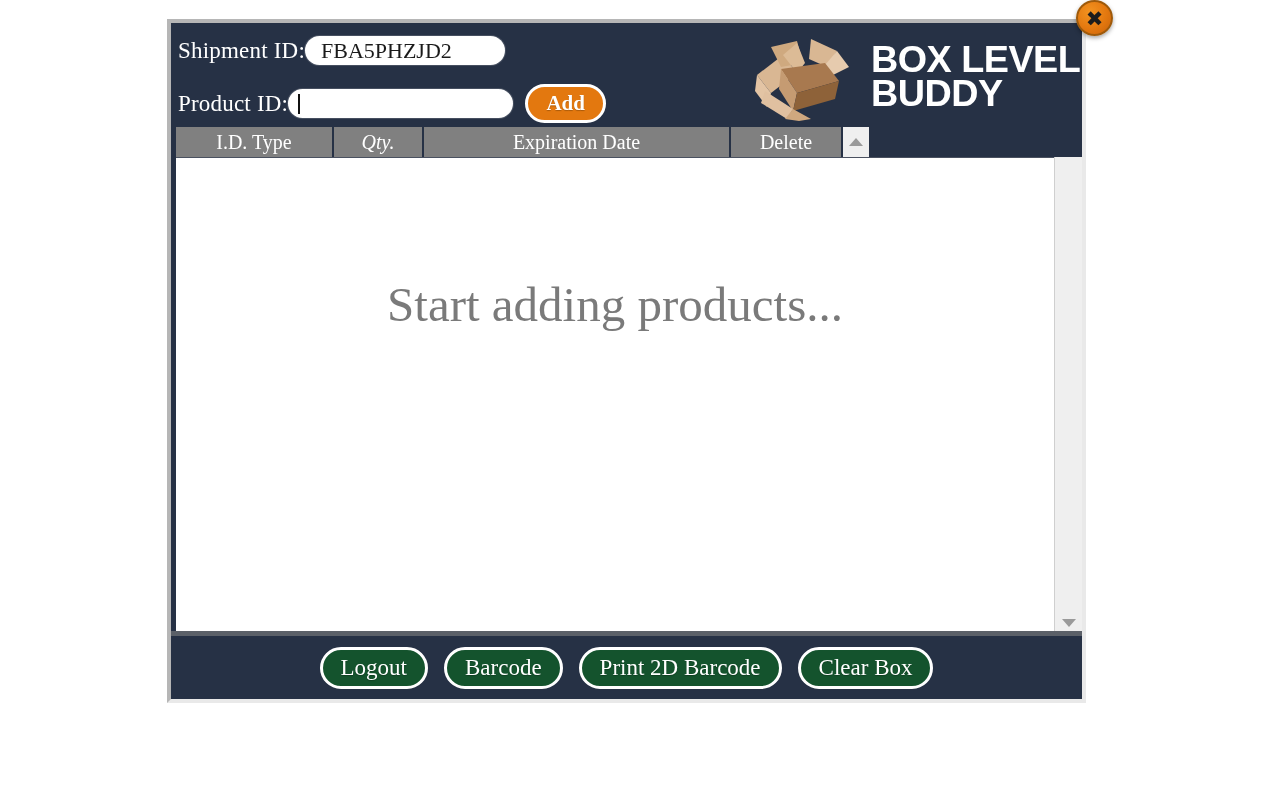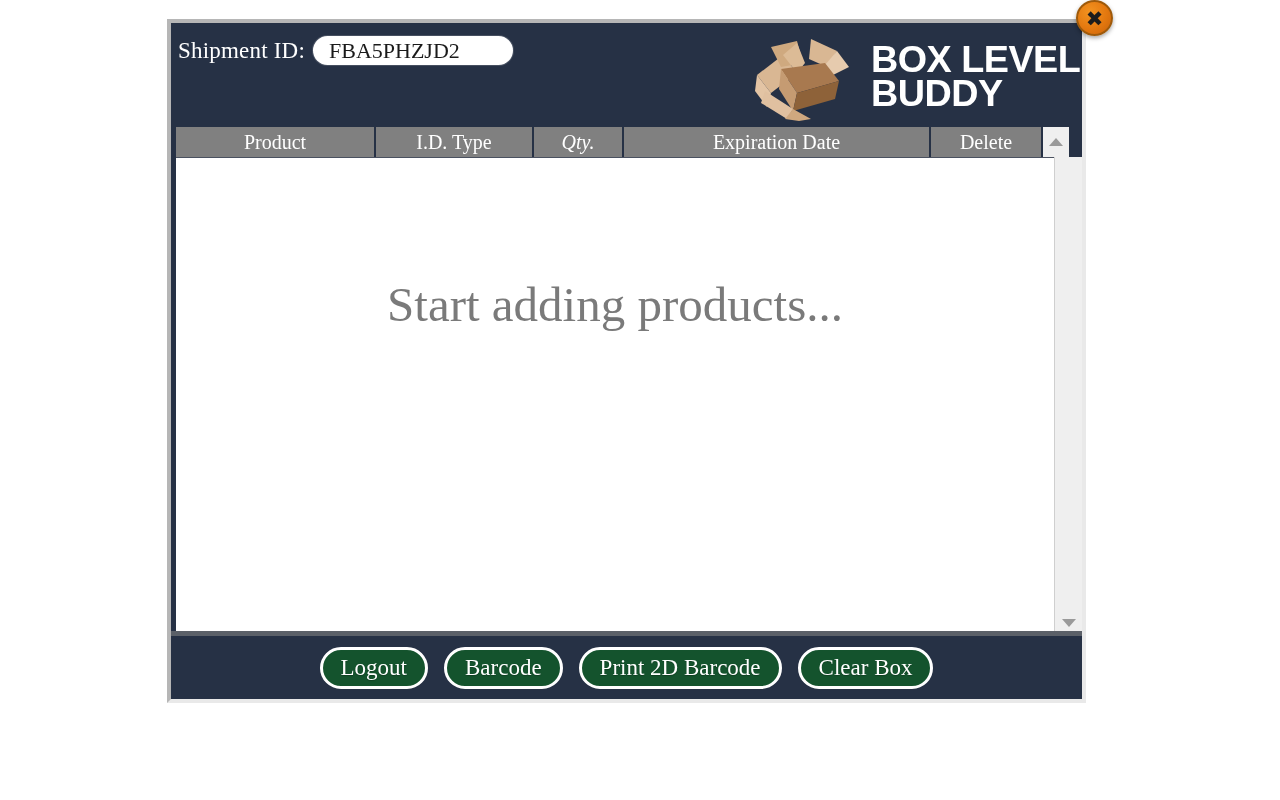--- a/index.html
+++ b/index.html
@@ -53,21 +53,20 @@
 
   .field-label {
     color: #ffffff;
     font-size: 23px;
     font-family: "Liberation Serif", "DejaVu Serif", serif;
     letter-spacing: 0.2px;
     white-space: nowrap;
   }
 
   .pill-input {
-    margin-left: 8px;
     height: 29px;
     background: #ffffff;
     border-radius: 15px;
     display: flex;
     align-items: center;
     padding: 0 16px;
     font-size: 22px;
     color: #1a1a1a;
     font-family: "Liberation Serif", "DejaVu Serif", serif;
     border: none;
@@ -264,20 +263,28 @@
 
   <div class="app-window">
 
     <div class="app-header">
 
       <div class="field-row row-shipment">
         <span class="field-label">Shipment ID:</span>
         <span class="pill-input shipment-input">FBA5PHZJD2</span>
       </div>
 
+      <div class="field-row row-product">
+        <span class="field-label">Product ID:</span>
+        <span class="pill-input product-input">
+            <span class="caret"></span>
+            <span></span>
+          </span>
+        <button class="add-button">Add</button>
+      </div>
 
       <div class="brand">
         <svg class="brand-mark" viewBox="0 0 100 88">
 
           <polygon points="4,42 30,22 44,40 18,60" fill="#d9b793"></polygon>
           <polygon points="4,42 18,60 14,74 2,58" fill="#e3c4a4"></polygon>
 
           <polygon points="18,14 44,8 50,30 28,34" fill="#cfa97f"></polygon>
           <polygon points="30,22 44,40 52,30 44,10" fill="#dcbb96"></polygon>
 
@@ -292,21 +299,20 @@
           <polygon points="40,76 58,86 46,88 32,86" fill="#cfa87f"></polygon>
         </svg>
         <div class="brand-text">
           <span>BOX LEVEL</span>
           <span>BUDDY</span>
         </div>
       </div>
     </div>
 
     <div class="table-head">
-      <div class="th th-product">Product</div>
       <div class="th th-idtype">I.D. Type</div>
       <div class="th th-qty">Qty.</div>
       <div class="th th-expiration">Expiration Date</div>
       <div class="th th-delete">Delete</div>
       <div class="scroll-corner">
         <div class="sb-arrow sb-up"></div>
       </div>
     </div>
 
     <div class="table-body-wrap">

